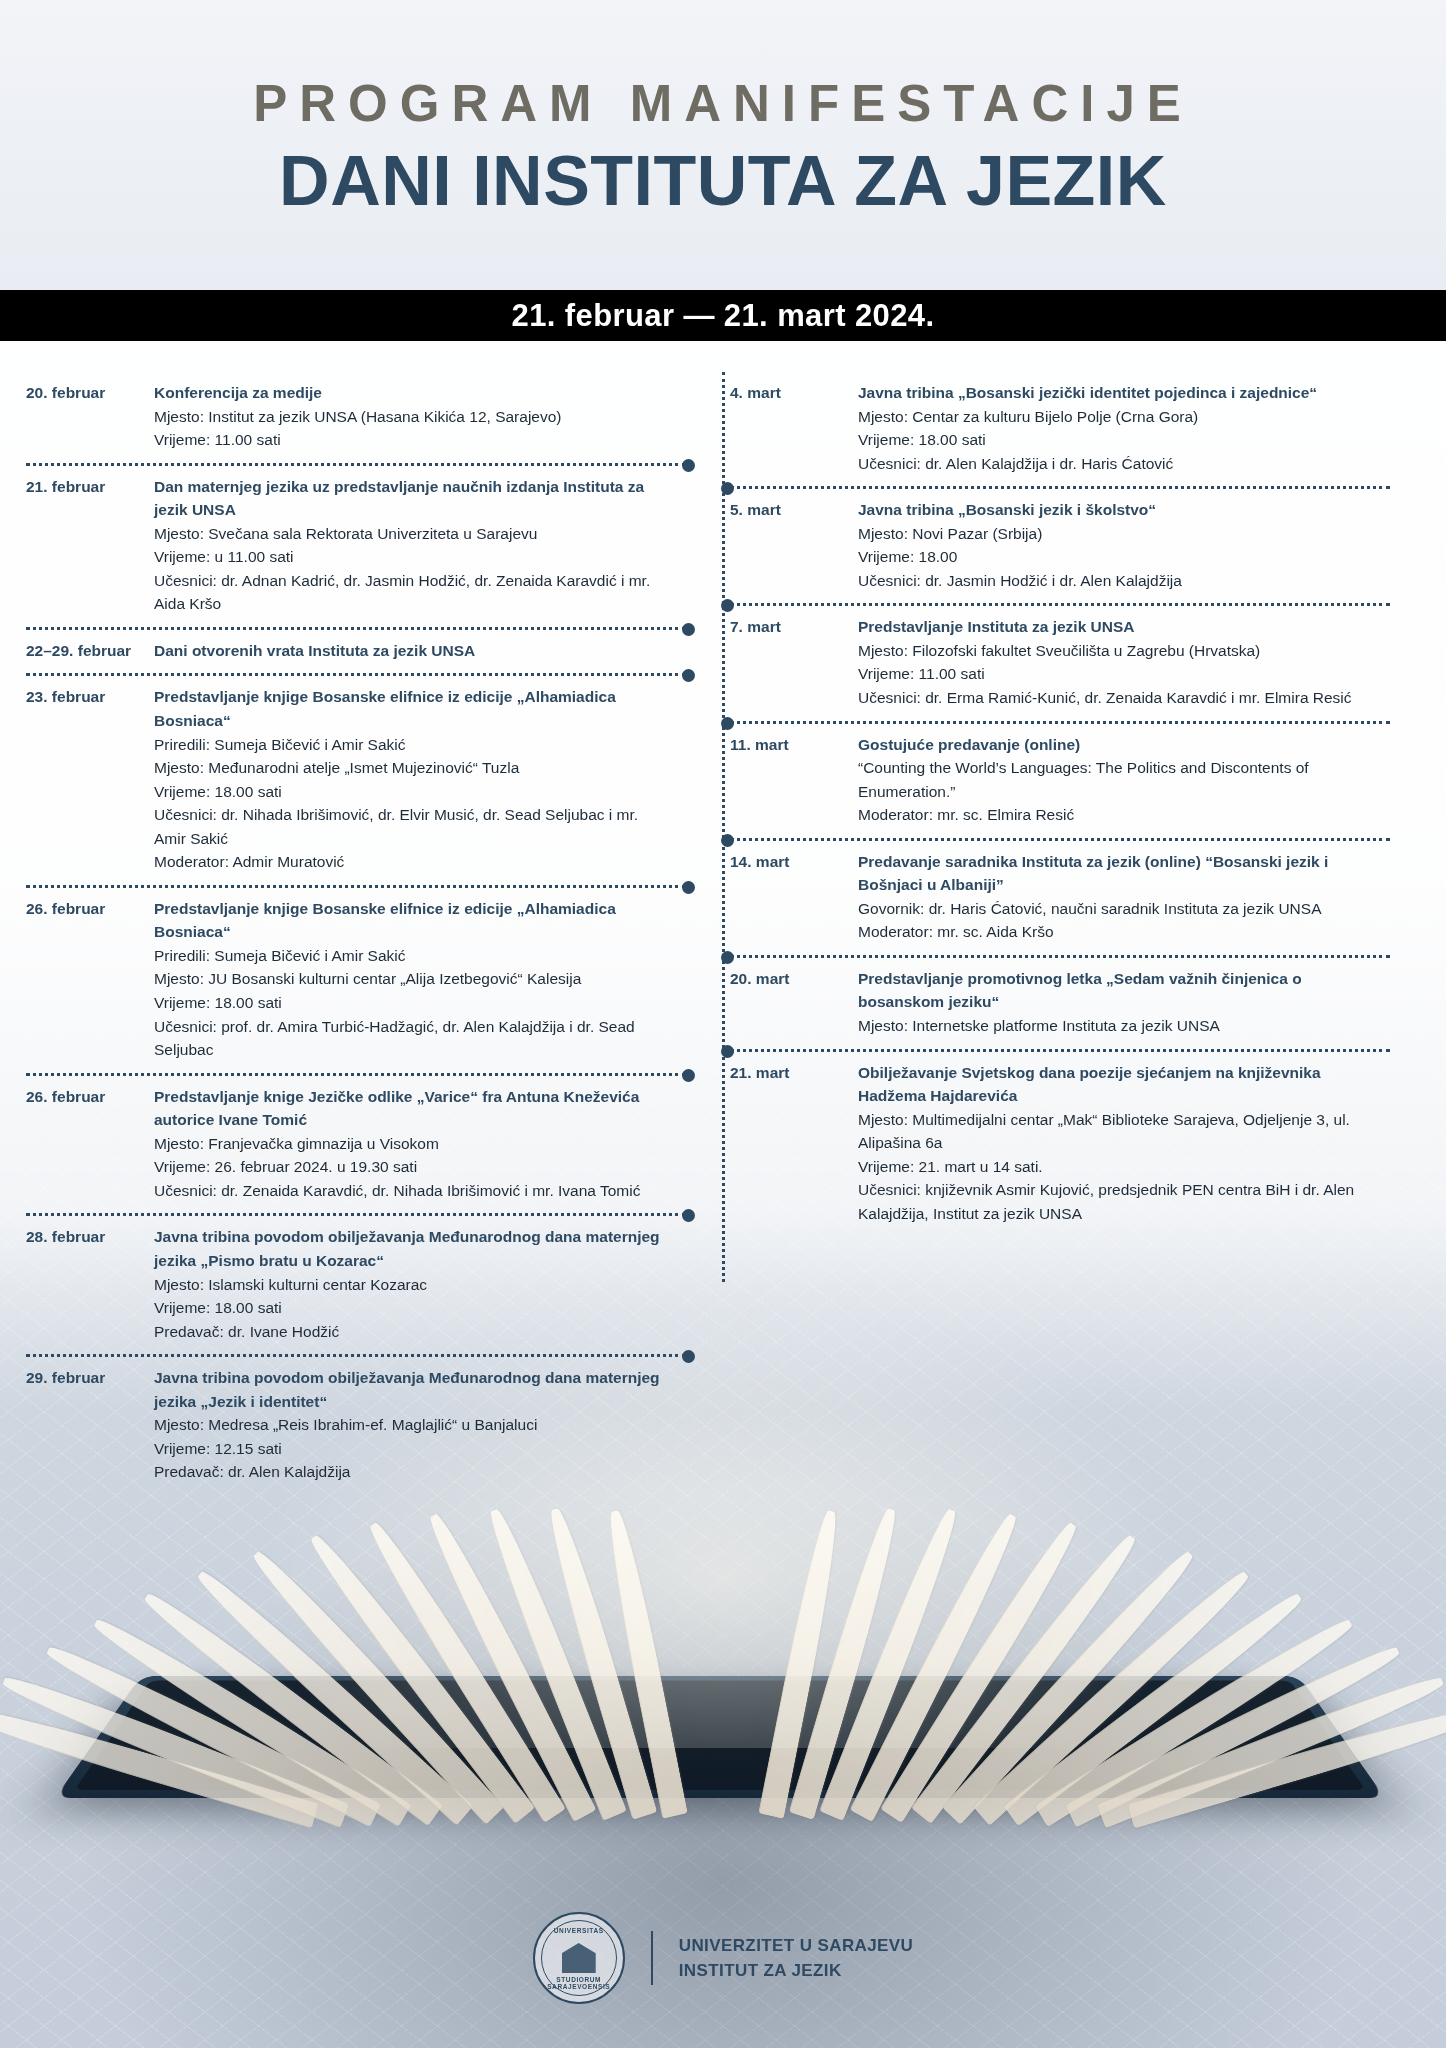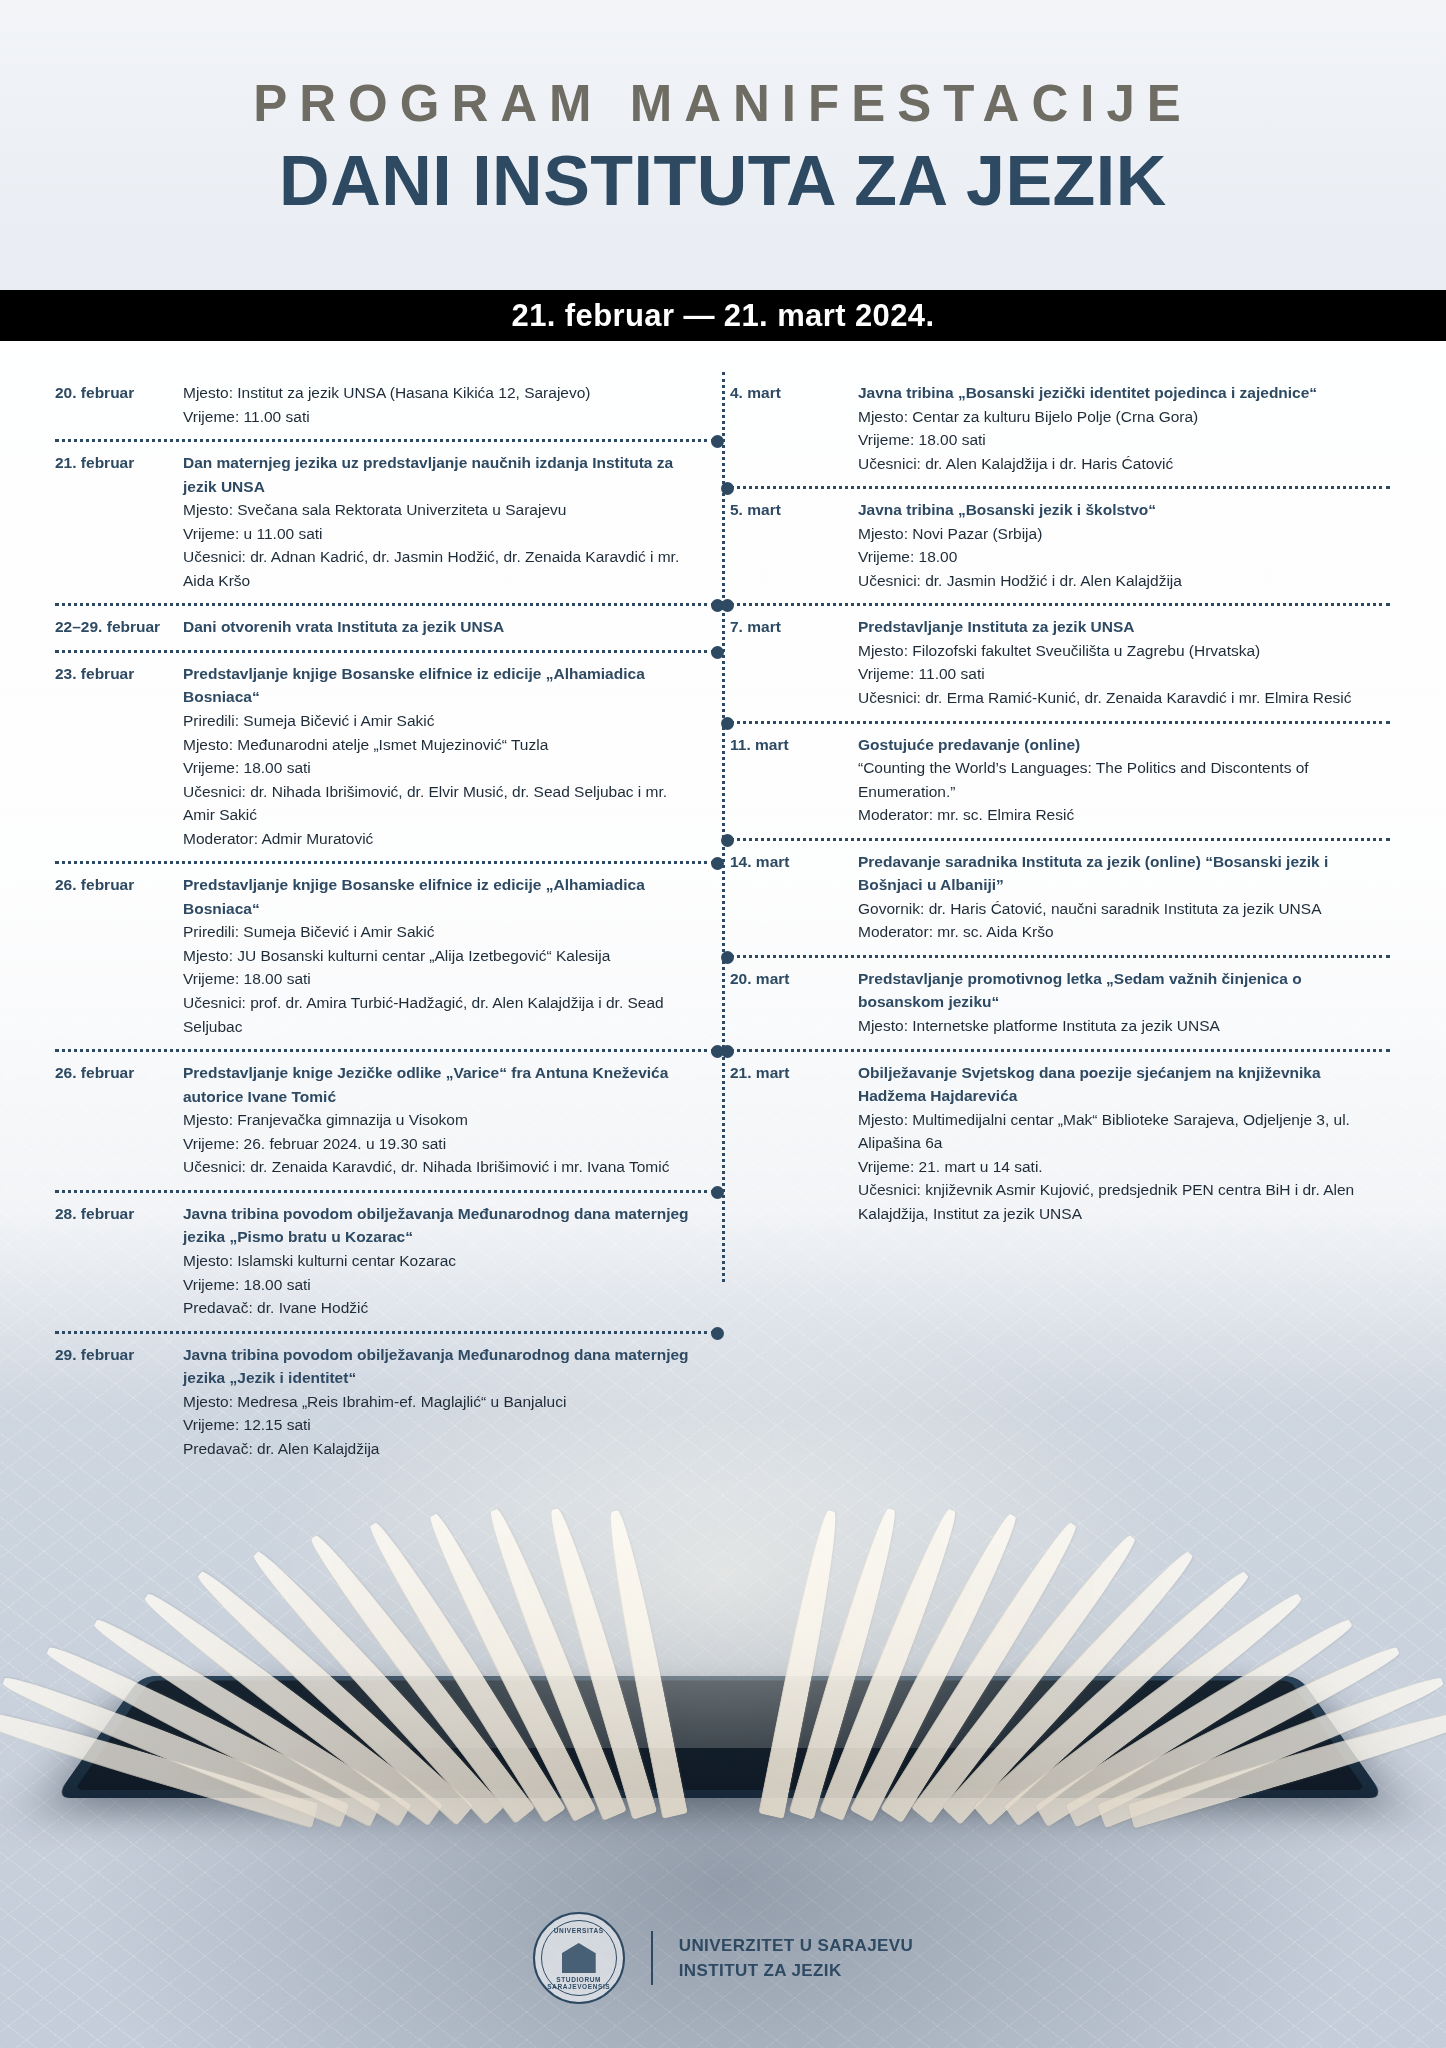--- a/index.html
+++ b/index.html
@@ -138,21 +138,21 @@
     left: 722px; top: 0; width: 0;
     border-left: 3px dotted #2e4a63;
     height: 910px;
     z-index: 7;
   }
   .col {
     position: absolute;
     top: 0;
     width: 660px;
   }
-  .col-left  { left: 55px; }
+  .col-left  { left: 26px; }
   .col-right { left: 730px; }
 
   .event {
     position: relative;
     padding: 0 16px 0 0;
   }
   .event-inner {
     display: flex;
     align-items: flex-start;
     padding: 9px 0 11px 0;
@@ -299,20 +299,21 @@
   <span>21. februar — 21. mart 2024.</span>
 </div>
 
 <div class="timeline">
   <div class="center-line"></div>
   <div class="col col-left" id="col-left">
       <div class="event">
         <div class="event-inner">
           <div class="ev-date">20. februar</div>
           <div class="ev-body">
+            <span class="ev-title">Konferencija za medije</span>
             <span class="ev-line">Mjesto: Institut za jezik UNSA (Hasana Kikića 12, Sarajevo)</span>
             <span class="ev-line">Vrijeme: 11.00 sati</span>
           </div>
         </div>
       </div>
       <div class="sep with-dot"></div>
       <div class="event">
         <div class="event-inner">
           <div class="ev-date">21. februar</div>
           <div class="ev-body">

